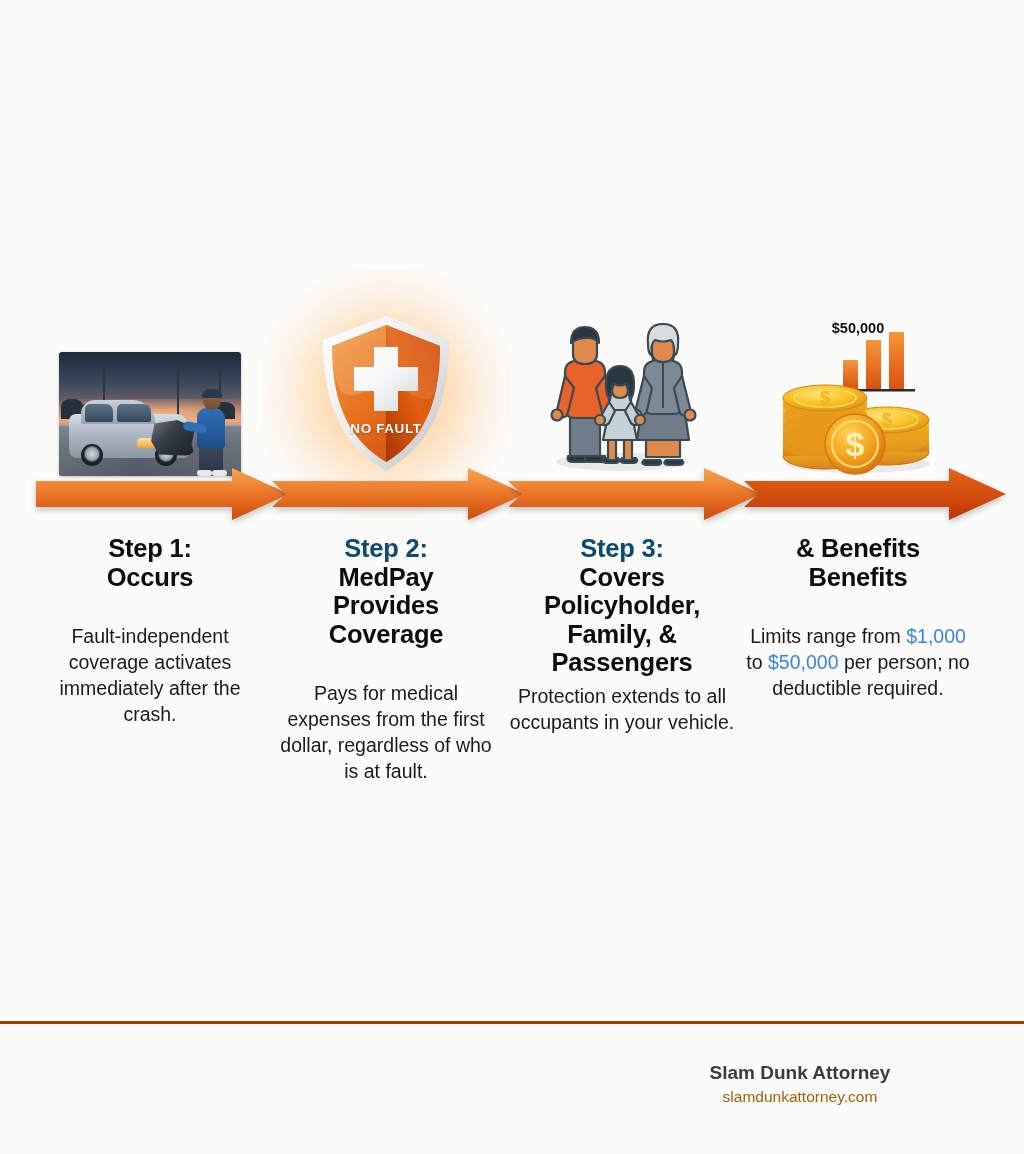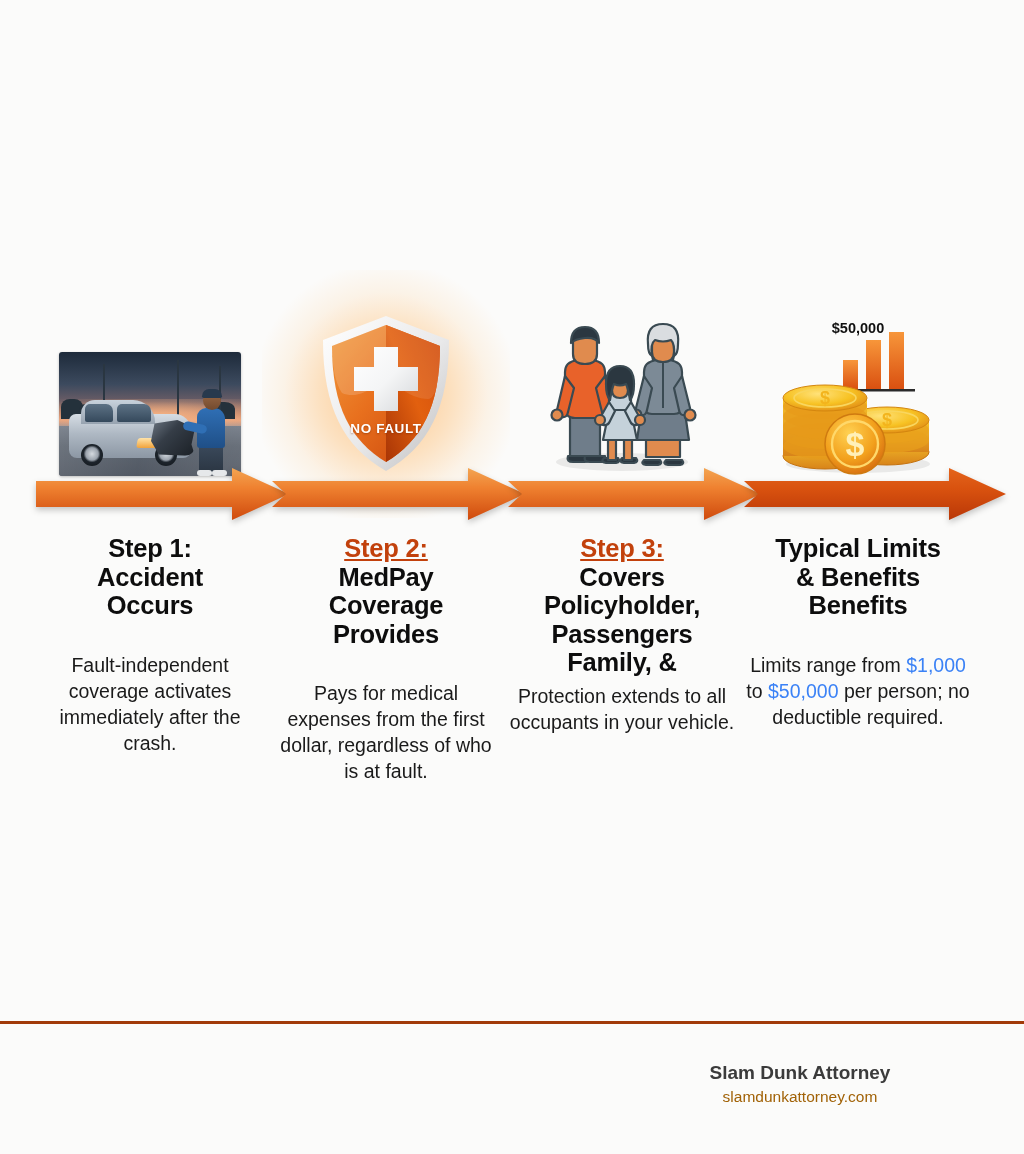--- a/index.html
+++ b/index.html
@@ -57,21 +57,21 @@
     margin-top: 54px;
     font-size: 25.5px;
     font-weight: bold;
     line-height: 28.5px;
     color: #0d0d0d;
     text-align: center;
     letter-spacing: -0.2px;
     width: 225px;
   }
   .step-heading .step-no { display: block; }
-  .step-heading .step-no.accent { color: #c2410c; text-decoration: underline; }
+  .step-heading .step-no.accent { color: #0c4a6e; }
   .step-heading .step-title { display: block; }
 
   .step-body {
     font-size: 19.5px;
     line-height: 26px;
     color: #1a1a1a;
     text-align: center;
     width: 228px;
     margin-top: 20px;
   }
@@ -254,21 +254,20 @@
           <div class="cp-man-torso"></div>
           <div class="cp-man-arm"></div>
           <div class="cp-man-head"></div>
           <div class="cp-man-cap"></div>
           <div class="cp-man-shoe" style="left:138px;"></div>
           <div class="cp-man-shoe" style="left:153px;"></div>
         </div>
       </div>
       <div class="step-heading">
         <span class="step-no">Step 1:</span>
-        <span class="step-title">Accident</span>
         <span class="step-title">Occurs</span>
       </div>
       <div class="step-body">Fault-independent coverage activates immediately after the crash.</div>
     </div>
 
     <div class="step-col c2">
       <div class="art-slot">
         <div class="shield-wrap">
           <div class="shield-glow"></div>
           <svg class="shield-svg" viewBox="0 0 140 162">
@@ -300,22 +299,22 @@
             <path d="M70 12 L124 33 C124 66 120 86 112 86 C94 86 70 70 70 44 Z" fill="#ffffff" opacity="0.10"></path>
             <path d="M16 33 L70 12 L70 44 C70 72 44 88 26 80 C19 70 16 52 16 33 Z" fill="#ffffff" opacity="0.16"></path>
             <path d="M58 34 h24 v20 h20 v24 h-20 v20 h-24 v-20 h-20 v-24 h20 z" fill="url(#crossG)"></path>
           </svg>
           <div class="shield-label">NO FAULT</div>
         </div>
       </div>
       <div class="step-heading">
         <span class="step-no accent">Step 2:</span>
         <span class="step-title">MedPay</span>
+        <span class="step-title">Provides</span>
         <span class="step-title">Coverage</span>
-        <span class="step-title">Provides</span>
       </div>
       <div class="step-body">Pays for medical expenses from the first dollar, regardless of who is at fault.</div>
     </div>
 
     <div class="step-col c3">
       <div class="art-slot">
         <div class="family-wrap">
           <svg viewBox="0 0 180 170">
             <ellipse cx="90" cy="152" rx="66" ry="9" fill="#000" opacity="0.07"></ellipse>
 
@@ -362,22 +361,22 @@
               <path d="M80 72 q0 -10 8 -10 q8 0 8 10 v8 q0 8 -8 8 q-8 0 -8 -8 z" fill="#e08b4e"></path>
               <path d="M74 74 q0 -18 14 -18 q14 0 14 18 q0 12 -4 16 q-2 -12 -4 -16 q-6 3 -12 0 q-2 4 -4 16 q-4 -4 -4 -16 z" fill="#2b3740"></path>
             </g>
           </svg>
         </div>
       </div>
       <div class="step-heading">
         <span class="step-no accent">Step 3:</span>
         <span class="step-title">Covers</span>
         <span class="step-title">Policyholder,</span>
+        <span class="step-title">Family, &amp;</span>
         <span class="step-title">Passengers</span>
-        <span class="step-title">Family, &amp;</span>
       </div>
       <div class="step-body">Protection extends to all occupants in your vehicle.</div>
     </div>
 
     <div class="step-col c4">
       <div class="art-slot">
         <div class="money-wrap">
           <div class="money-amount">$50,000</div>
           <svg viewBox="0 0 190 168">
             <defs>
@@ -432,21 +431,20 @@
 
             <g>
               <circle cx="92" cy="132" r="30" fill="url(#coinFront)" stroke="#cf7a10" stroke-width="1.5"></circle>
               <circle cx="92" cy="132" r="23" fill="none" stroke="#ffd86a" stroke-width="2.4"></circle>
               <text x="92" y="144" font-family="'Liberation Sans',sans-serif" font-size="34" font-weight="bold" fill="#fff0b8" text-anchor="middle">$</text>
             </g>
           </svg>
         </div>
       </div>
       <div class="step-heading">
-        <span class="step-title">Typical Limits</span>
         <span class="step-title">&amp; Benefits</span>
         <span class="step-title">Benefits</span>
       </div>
       <div class="step-body">
         <span>Limits range from </span><span class="amt">$1,000</span><span> to </span><span class="amt">$50,000</span><span> per person; no deductible required.</span>
       </div>
     </div>
   </div>
 
   <div class="arrow-band">

